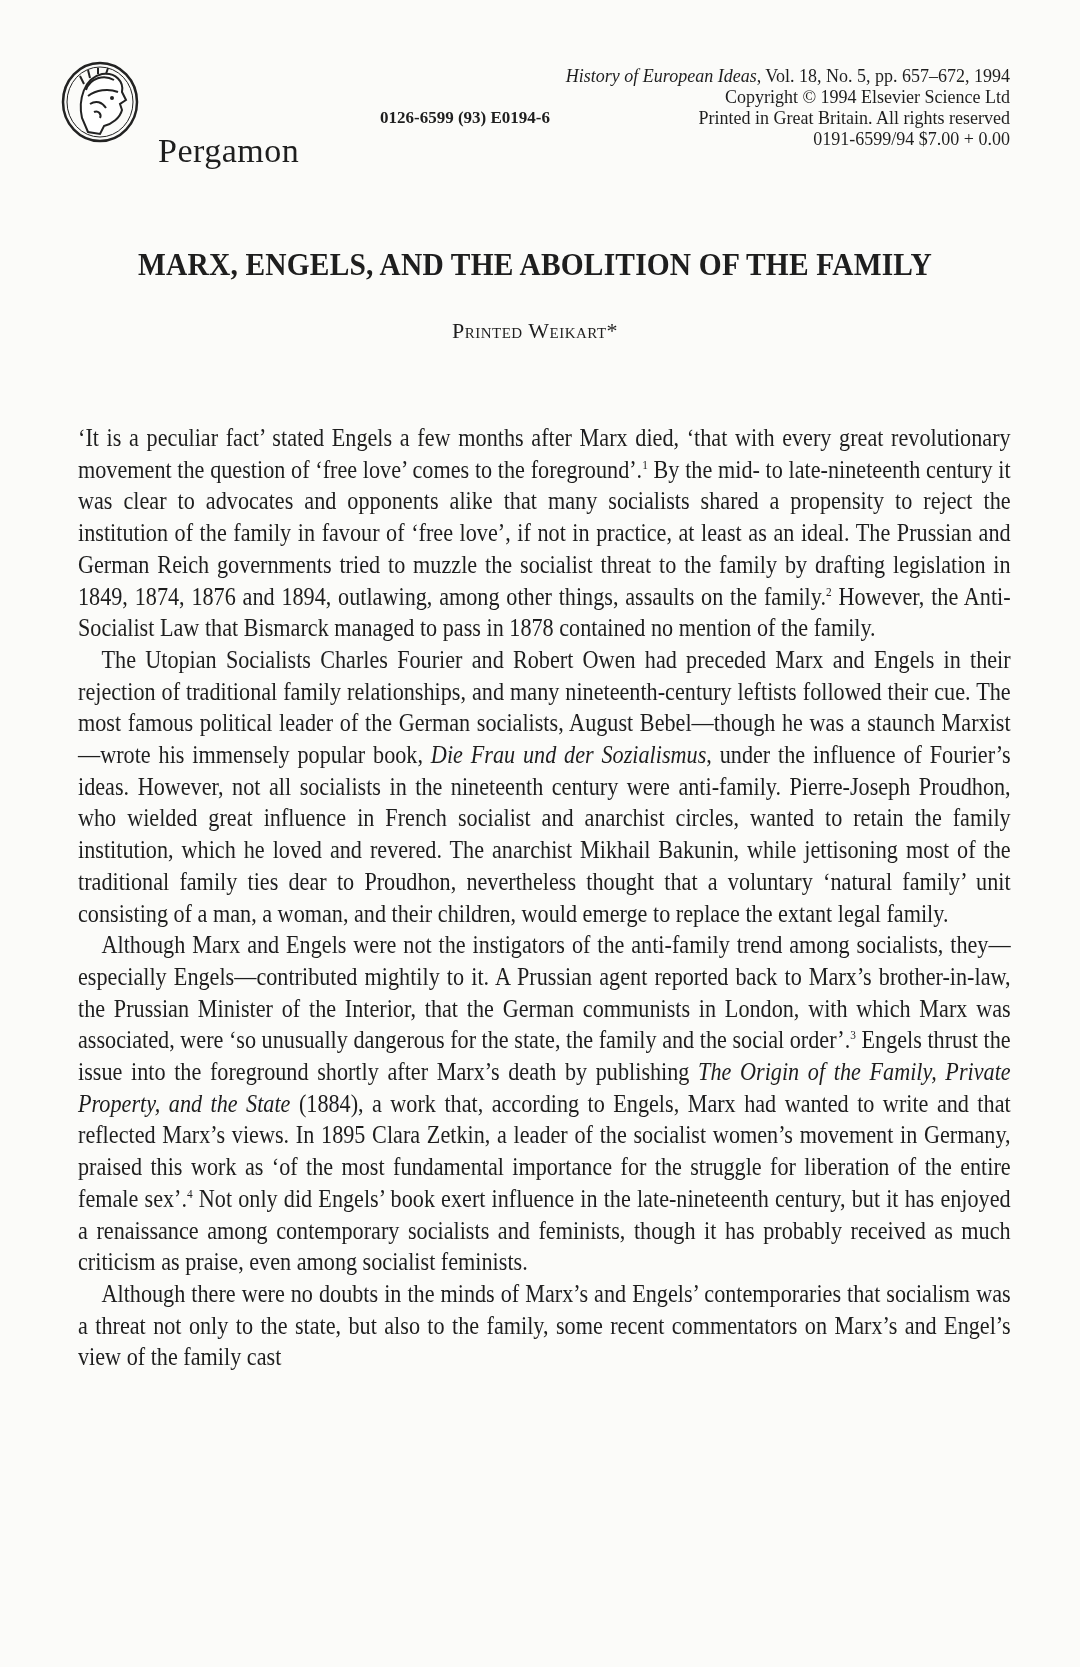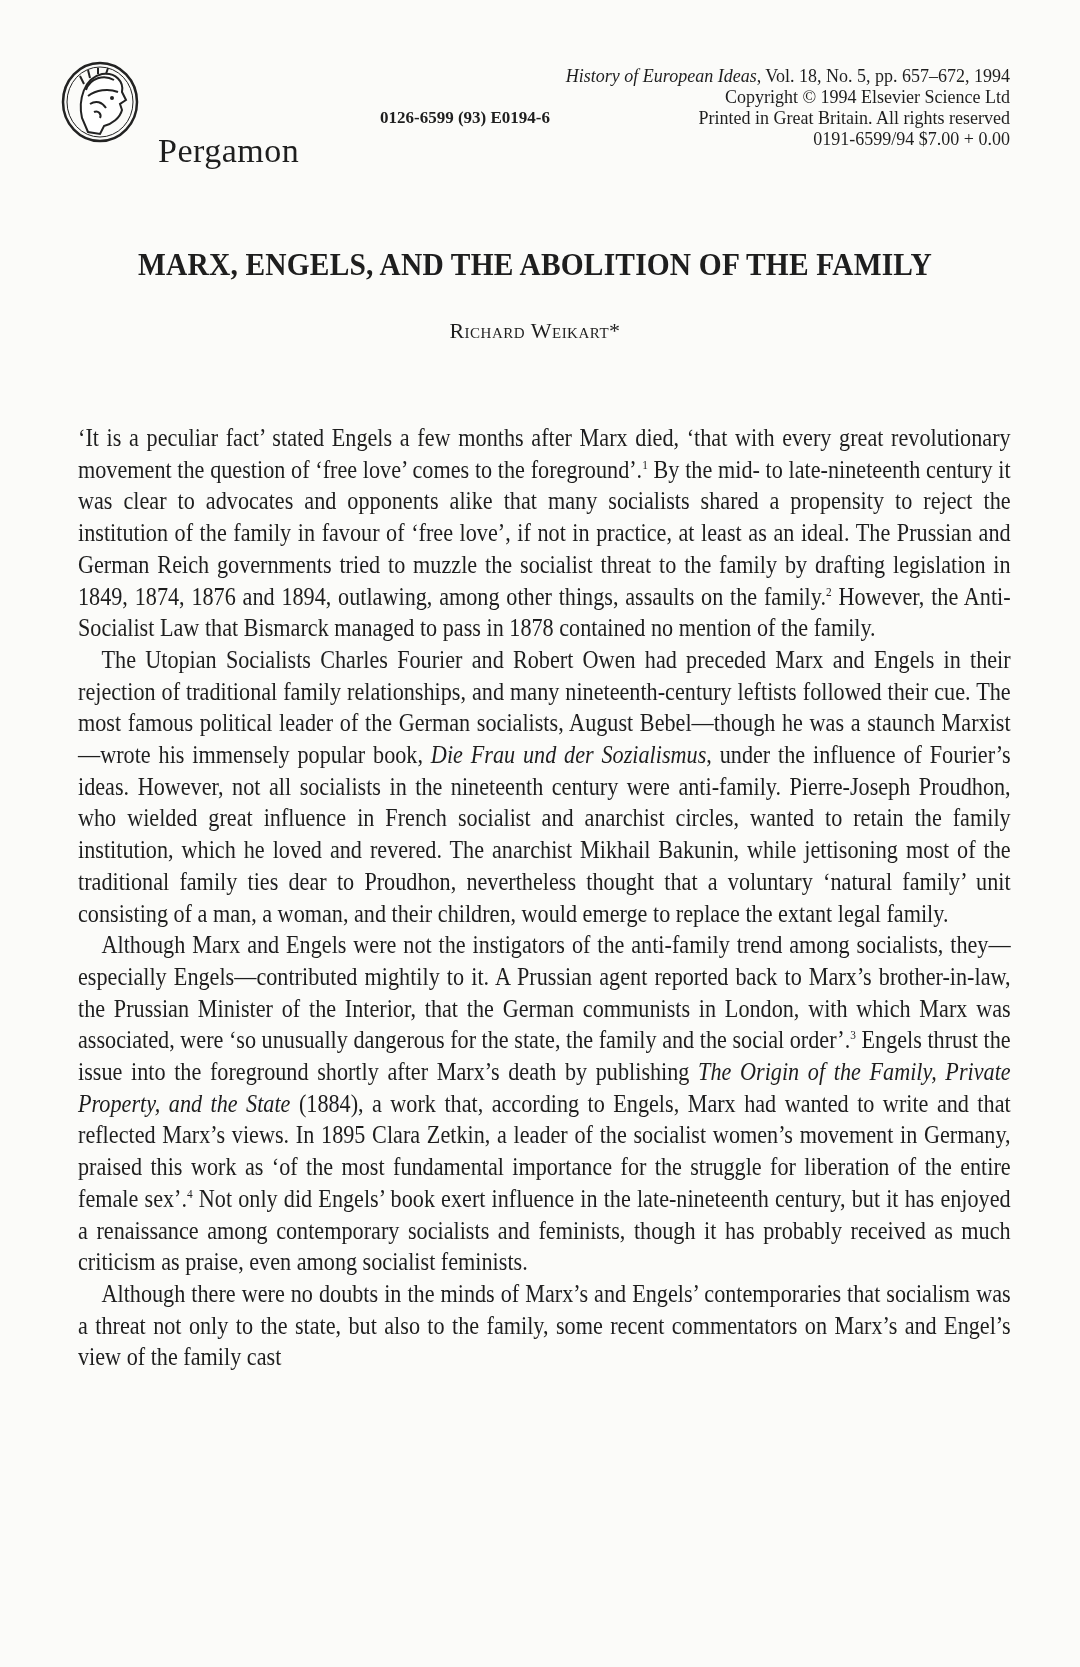--- a/index.html
+++ b/index.html
@@ -81,20 +81,20 @@
   <div class="doi">0126-6599 (93) E0194-6</div>
   <div class="citation">
     <div><span class="journal">History of European Ideas</span><span>, Vol. 18, No. 5, pp. 657–672, 1994</span></div>
     <div>Copyright © 1994 Elsevier Science Ltd</div>
     <div>Printed in Great Britain. All rights reserved</div>
     <div>0191-6599/94 $7.00 + 0.00</div>
   </div>
 </div>
 
 <div class="title">MARX, ENGELS, AND THE ABOLITION OF THE FAMILY</div>
-<div class="author">Richard Weikart*</div>
+<div class="author">Printed Weikart*</div>
 
 <div class="body">
   <p class="first"><span>‘It is a peculiar fact’ stated Engels a few months after Marx died, ‘that with every great revolutionary movement the question of ‘free love’ comes to the foreground’.</span><sup>1</sup><span> By the mid- to late-nineteenth century it was clear to advocates and opponents alike that many socialists shared a propensity to reject the institution of the family in favour of ‘free love’, if not in practice, at least as an ideal. The Prussian and German Reich governments tried to muzzle the socialist threat to the family by drafting legislation in 1849, 1874, 1876 and 1894, outlawing, among other things, assaults on the family.</span><sup>2</sup><span> However, the Anti-Socialist Law that Bismarck managed to pass in 1878 contained no mention of the family.</span></p>
   <p><span>The Utopian Socialists Charles Fourier and Robert Owen had preceded Marx and Engels in their rejection of traditional family relationships, and many nineteenth-century leftists followed their cue. The most famous political leader of the German socialists, August Bebel—though he was a staunch Marxist—wrote his immensely popular book, </span><em>Die Frau und der Sozialismus</em><span>, under the influence of Fourier’s ideas. However, not all socialists in the nineteenth century were anti-family. Pierre-Joseph Proudhon, who wielded great influence in French socialist and anarchist circles, wanted to retain the family institution, which he loved and revered. The anarchist Mikhail Bakunin, while jettisoning most of the traditional family ties dear to Proudhon, nevertheless thought that a voluntary ‘natural family’ unit consisting of a man, a woman, and their children, would emerge to replace the extant legal family.</span></p>
   <p><span>Although Marx and Engels were not the instigators of the anti-family trend among socialists, they—especially Engels—contributed mightily to it. A Prussian agent reported back to Marx’s brother-in-law, the Prussian Minister of the Interior, that the German communists in London, with which Marx was associated, were ‘so unusually dangerous for the state, the family and the social order’.</span><sup>3</sup><span> Engels thrust the issue into the foreground shortly after Marx’s death by publishing </span><em>The Origin of the Family, Private Property, and the State</em><span> (1884), a work that, according to Engels, Marx had wanted to write and that reflected Marx’s views. In 1895 Clara Zetkin, a leader of the socialist women’s movement in Germany, praised this work as ‘of the most fundamental importance for the struggle for liberation of the entire female sex’.</span><sup>4</sup><span> Not only did Engels’ book exert influence in the late-nineteenth century, but it has enjoyed a renaissance among contemporary socialists and feminists, though it has probably received as much criticism as praise, even among socialist feminists.</span></p>
   <p><span>Although there were no doubts in the minds of Marx’s and Engels’ contemporaries that socialism was a threat not only to the state, but also to the family, some recent commentators on Marx’s and Engel’s view of the family cast</span></p>
 </div>
 
 </body></html>

